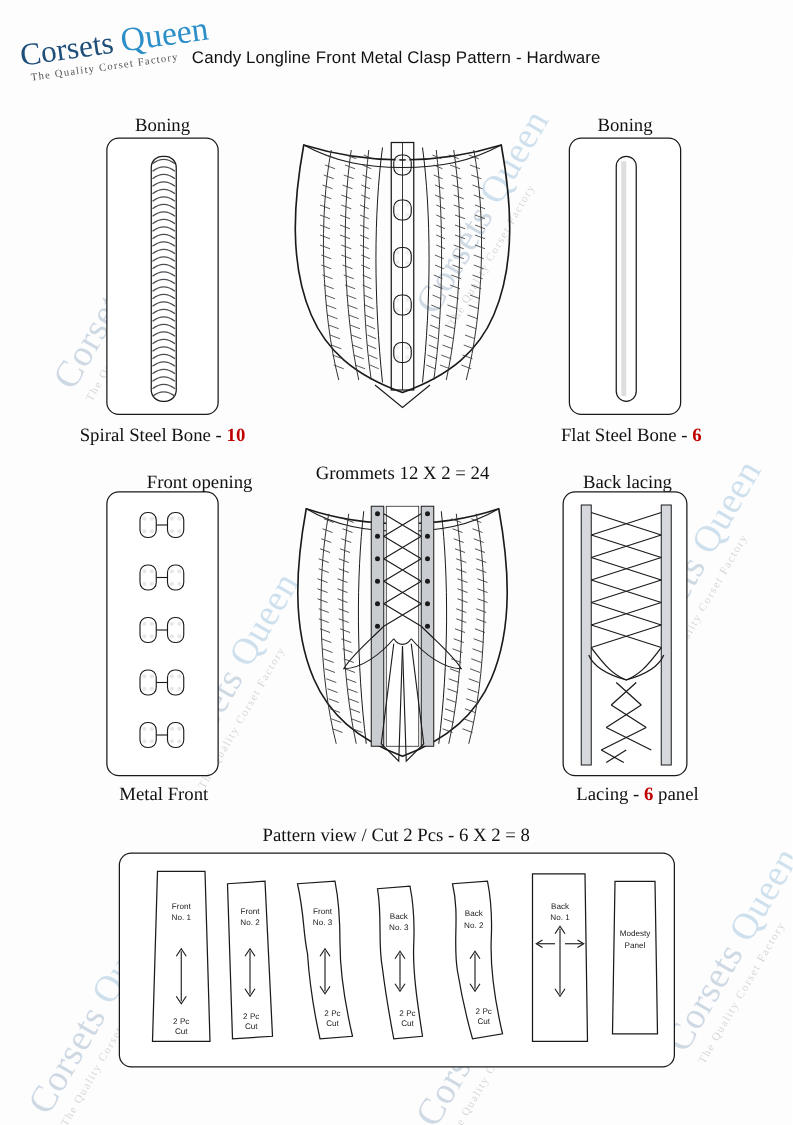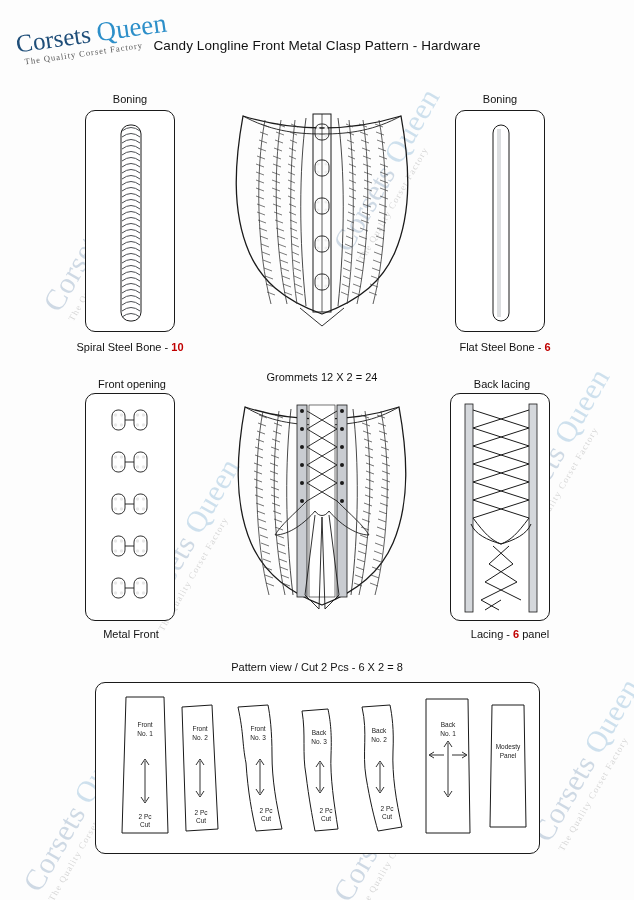--- a/index.html
+++ b/index.html
@@ -81,24 +81,25 @@
     width: 634px;
     text-align: center;
     font-size: 13.5px;
     color: #111;
     letter-spacing: 0.1px;
   }
 
   
   .cap {
     position: absolute;
-    font-size: 11px;
+    font-size: 15px;
     color: #111;
     text-align: center;
     white-space: nowrap;
+    font-family: Liberation Serif, serif;
   }
   .cap .hl {
     color: #c00000;
     font-weight: bold;
     text-align: right;
   }
 
   
   .box {
     position: absolute;
@@ -425,21 +426,21 @@
             <path d="M138 168 l7 3"></path>
             <path d="M138 176 l7 3"></path>
           <path d="M137 184 l7 3"></path>
             <path d="M136 192 l7 3"></path>
         </g>
       </g>
     </svg>
   </div>
   <div class="cap" style="left:222px; top:357px; width:200px;margin-top:14px;">Grommets 12 X 2 = 24</div>
 
-  <div class="cap" style="left:62px; top:378px; width:140px;">Front opening</div>
+  <div class="cap" style="left:62px; top:378px; width:140px;text-align:right;">Front opening</div>
   <div class="box" style="left:85px; top:393px; width:90px; height:228px;">
     <svg width="90" height="228" viewBox="0 0 90 228">
 
       <g>
 
         <rect class="ink" x="26" y="16" width="13" height="20" rx="6" stroke-width="0.9" fill="#2b2b2b"></rect>
         <circle cx="29.5" cy="21" r="1.7" fill="#e8e8e8"></circle>
           <circle cx="35.5" cy="21" r="1.7" fill="#e8e8e8"></circle>
         <circle cx="29.5" cy="31" r="1.7" fill="#e8e8e8"></circle>
           <circle cx="35.5" cy="31" r="1.7" fill="#e8e8e8"></circle>

